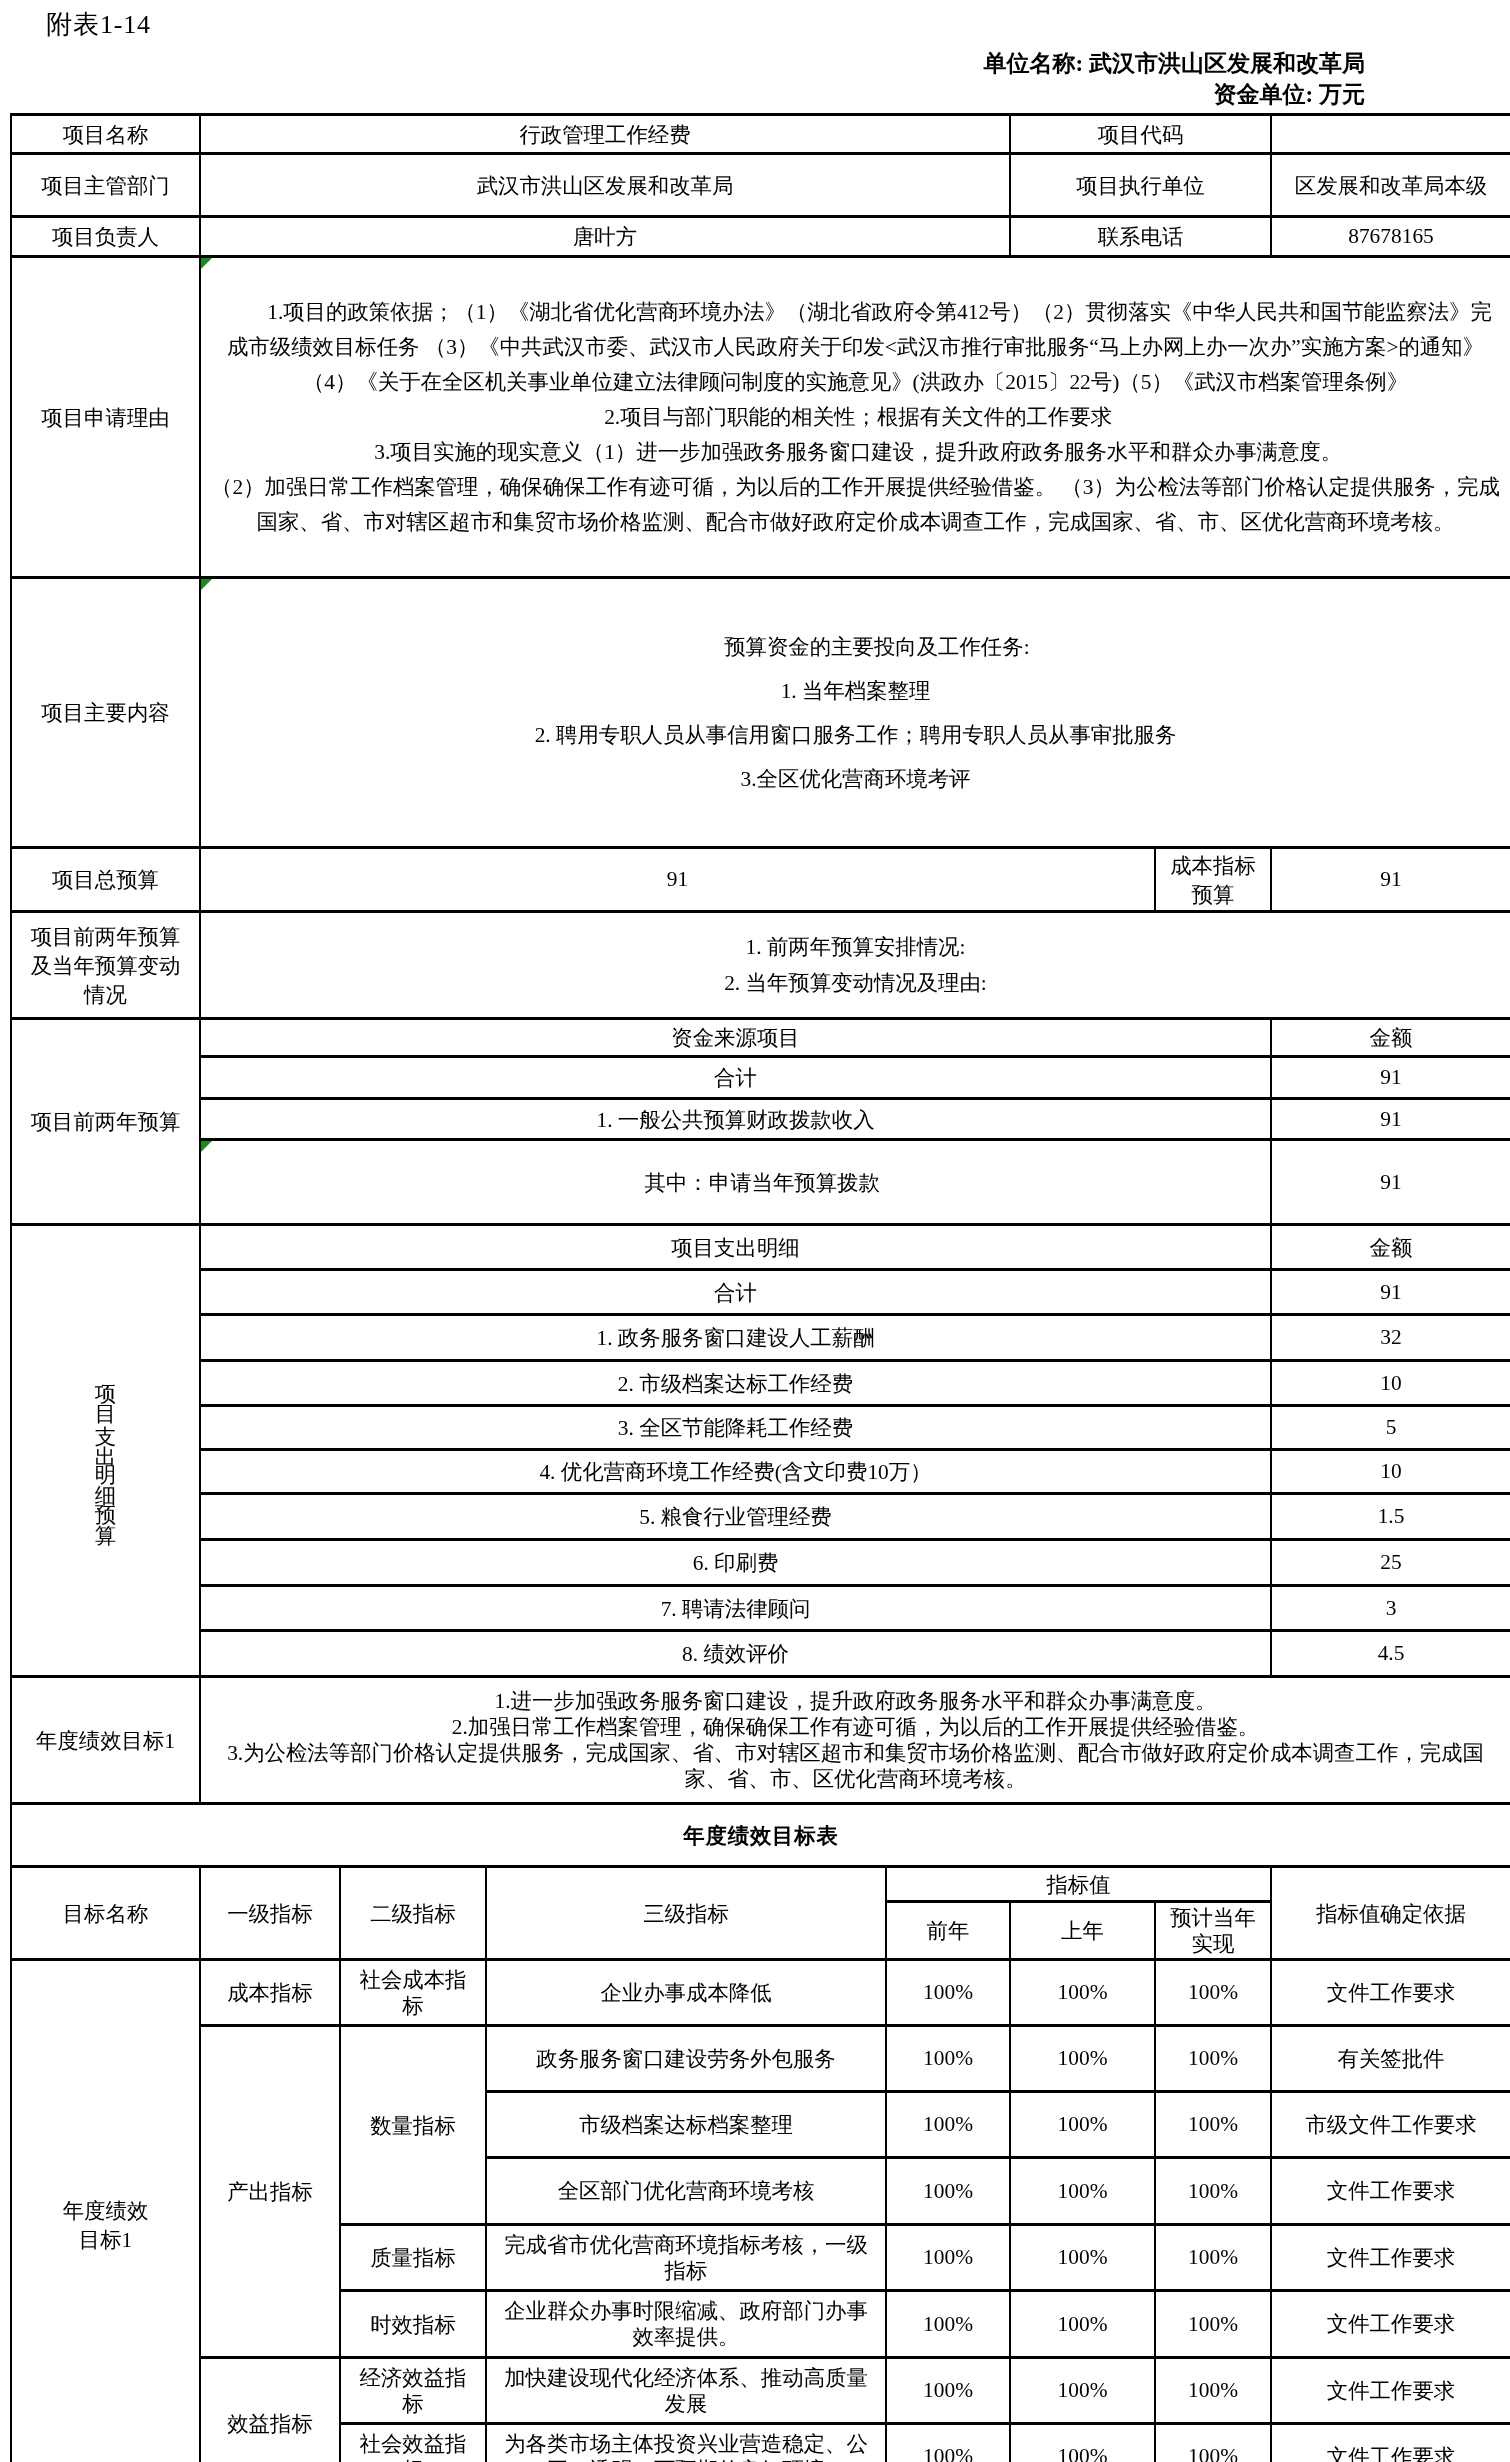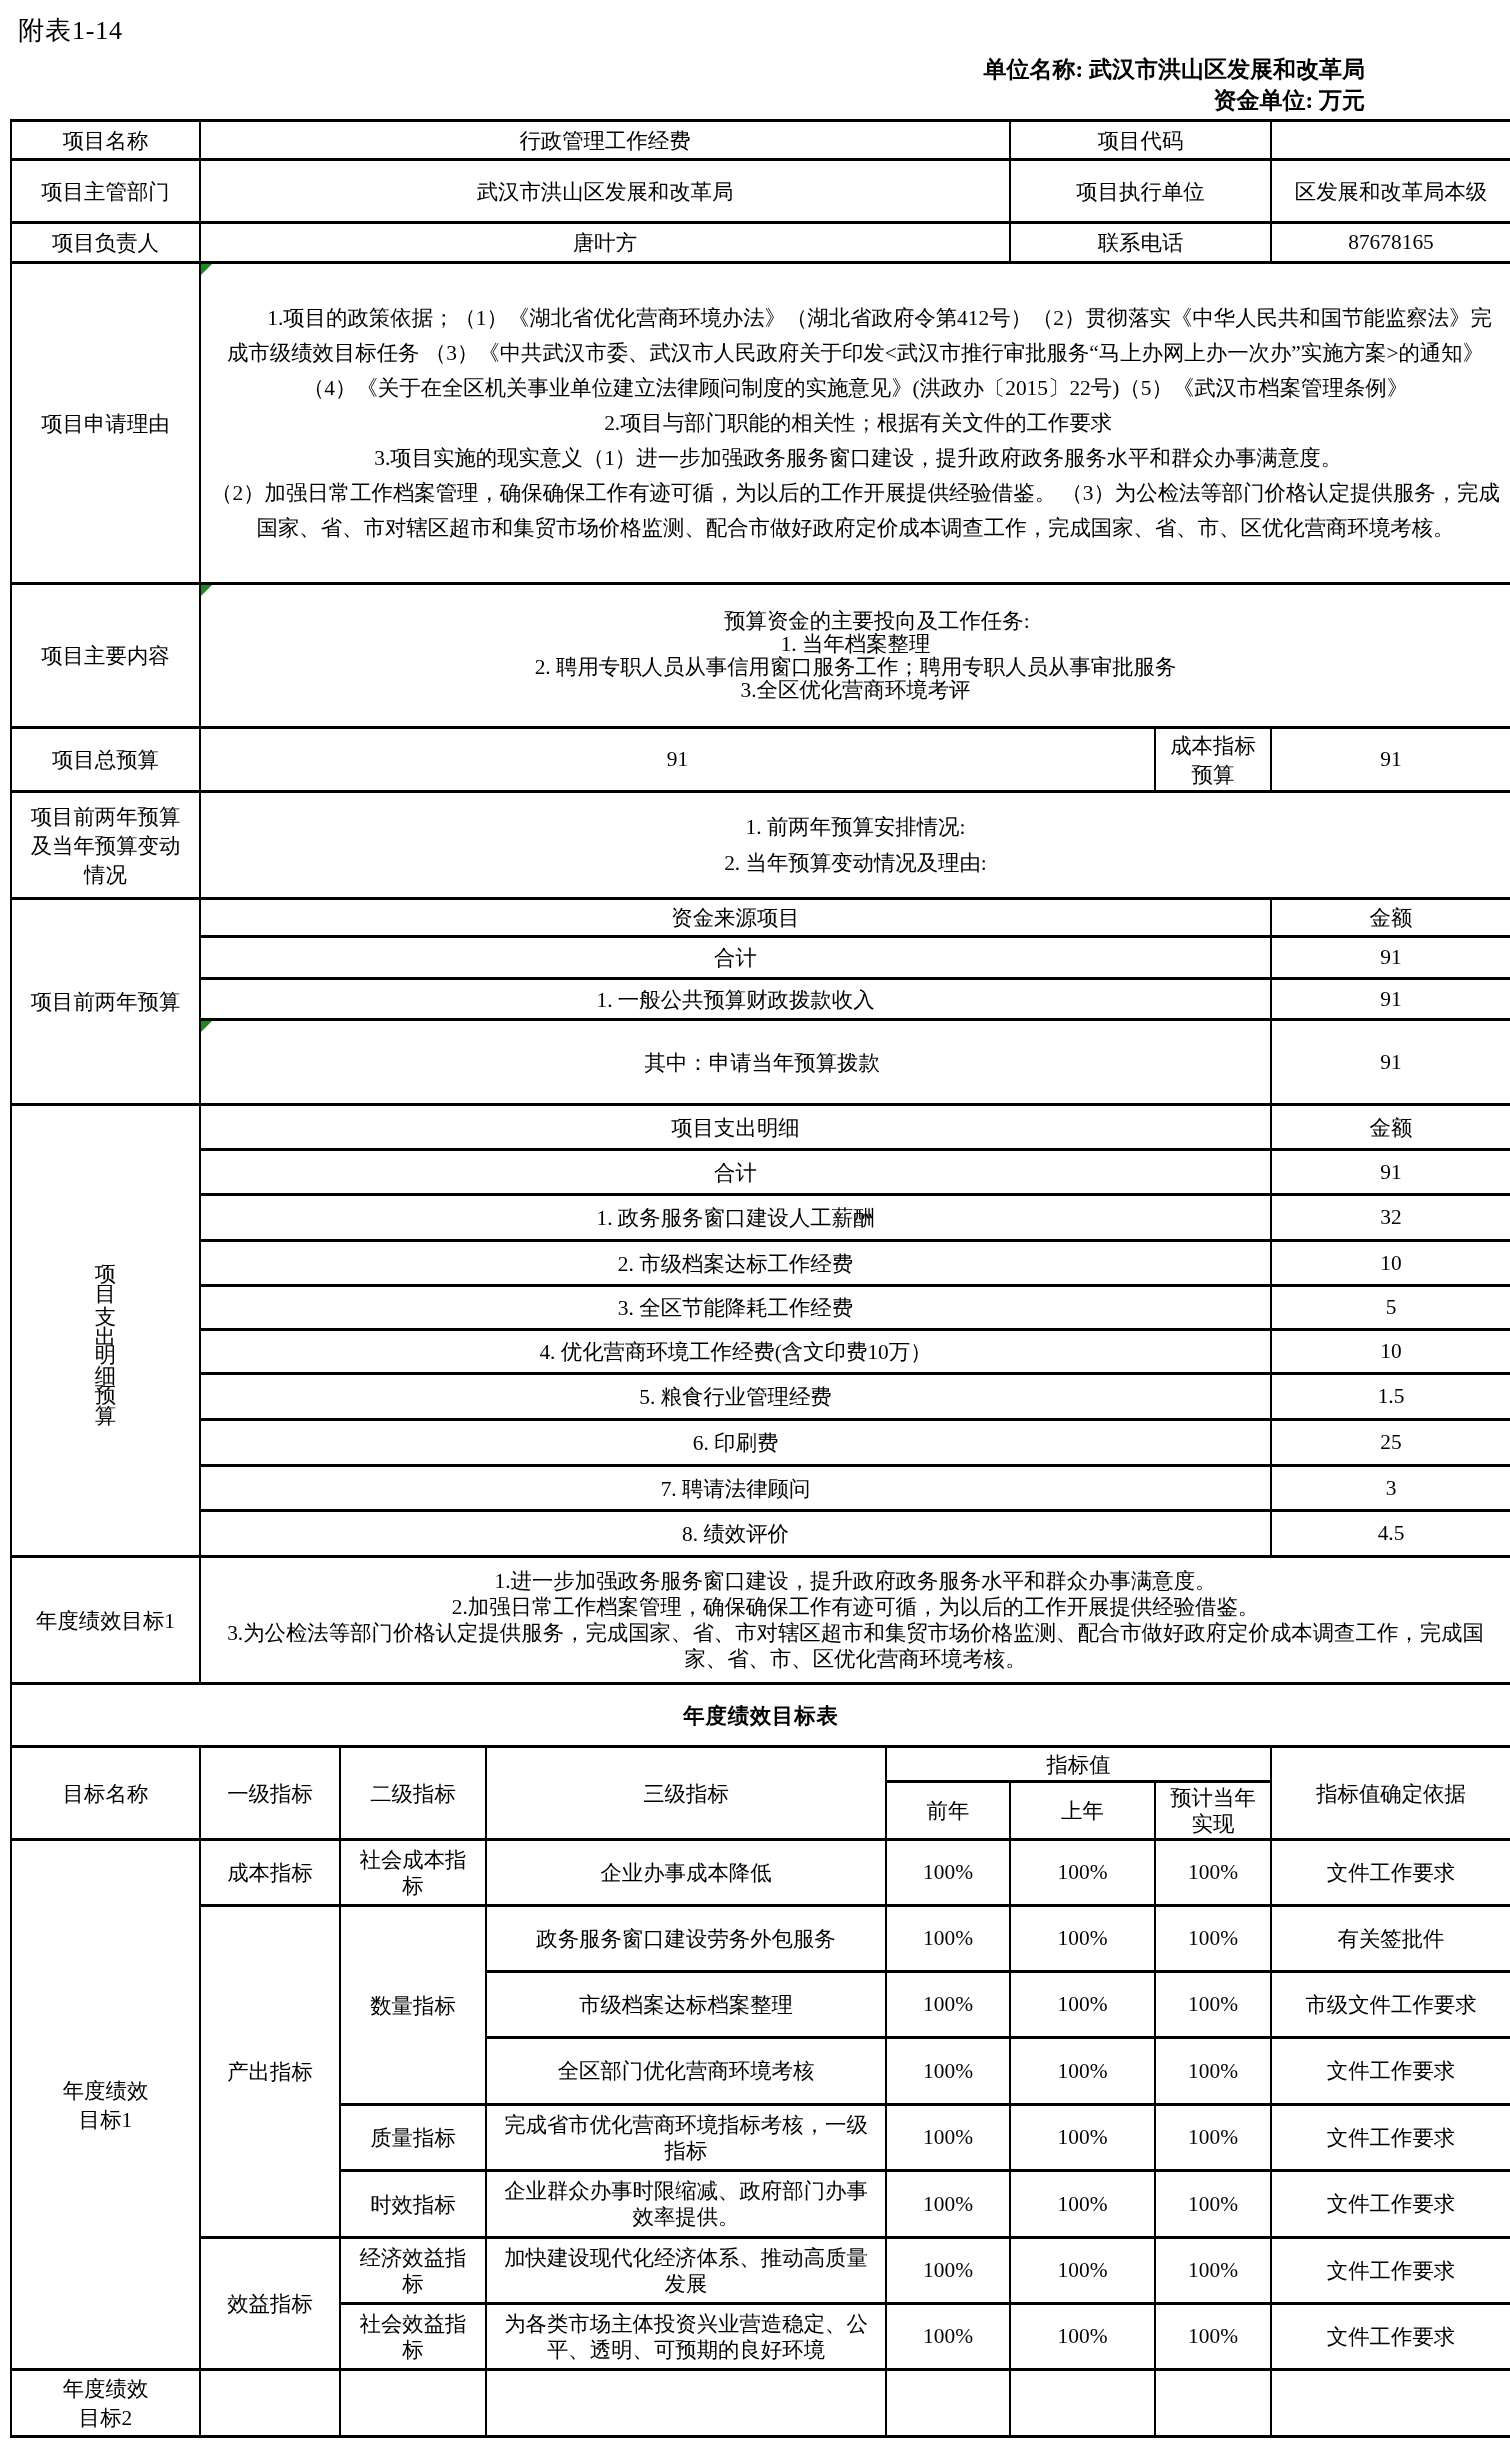--- a/index.html
+++ b/index.html
@@ -8,21 +8,21 @@
     width: 1510px;
   }
   .sheet {
     position: relative;
     width: 1510px;
     height: 2462px;
     color: #000;
     font-family: "Liberation Serif", "DejaVu Serif", serif;
     overflow: hidden;
   }
-  .doc-header { position: relative; padding-top: 13px; }
+  .doc-header { position: relative; padding-top: 7px; margin-left: 28px; }
   .appendix {
     font-size: 26px;
     margin-left: 18.3px;
     letter-spacing: 0.8px;
   }
   .title {
     text-align: center;
     font-size: 36px;
     font-weight: bold;
     margin-top: 3.1px;
@@ -51,21 +51,21 @@
     text-align: center;
     vertical-align: middle;
     padding: 1.5px 7.6px;
     overflow: hidden;
     position: relative;
     word-break: break-all;
   }
   td.left { text-align: left; padding-left: 9.2px; }
   .pre { white-space: pre-wrap; }
   .lh-loose { line-height: 35px; }
-  .lh-med   { line-height: 23px; }
+  .lh-med   { line-height: 44px; }
   .lh-tight { line-height: 26px; }
   .lh-prev  { line-height: 36px; margin-top: 36px; }
   td.bold { font-weight: bold; font-size: 23px; letter-spacing: 0.8px; }
   .vlabel {
     display: inline-block;
     writing-mode: vertical-rl;
     text-orientation: upright;
     letter-spacing: 20px;
     font-size: 21.4px;
   }

